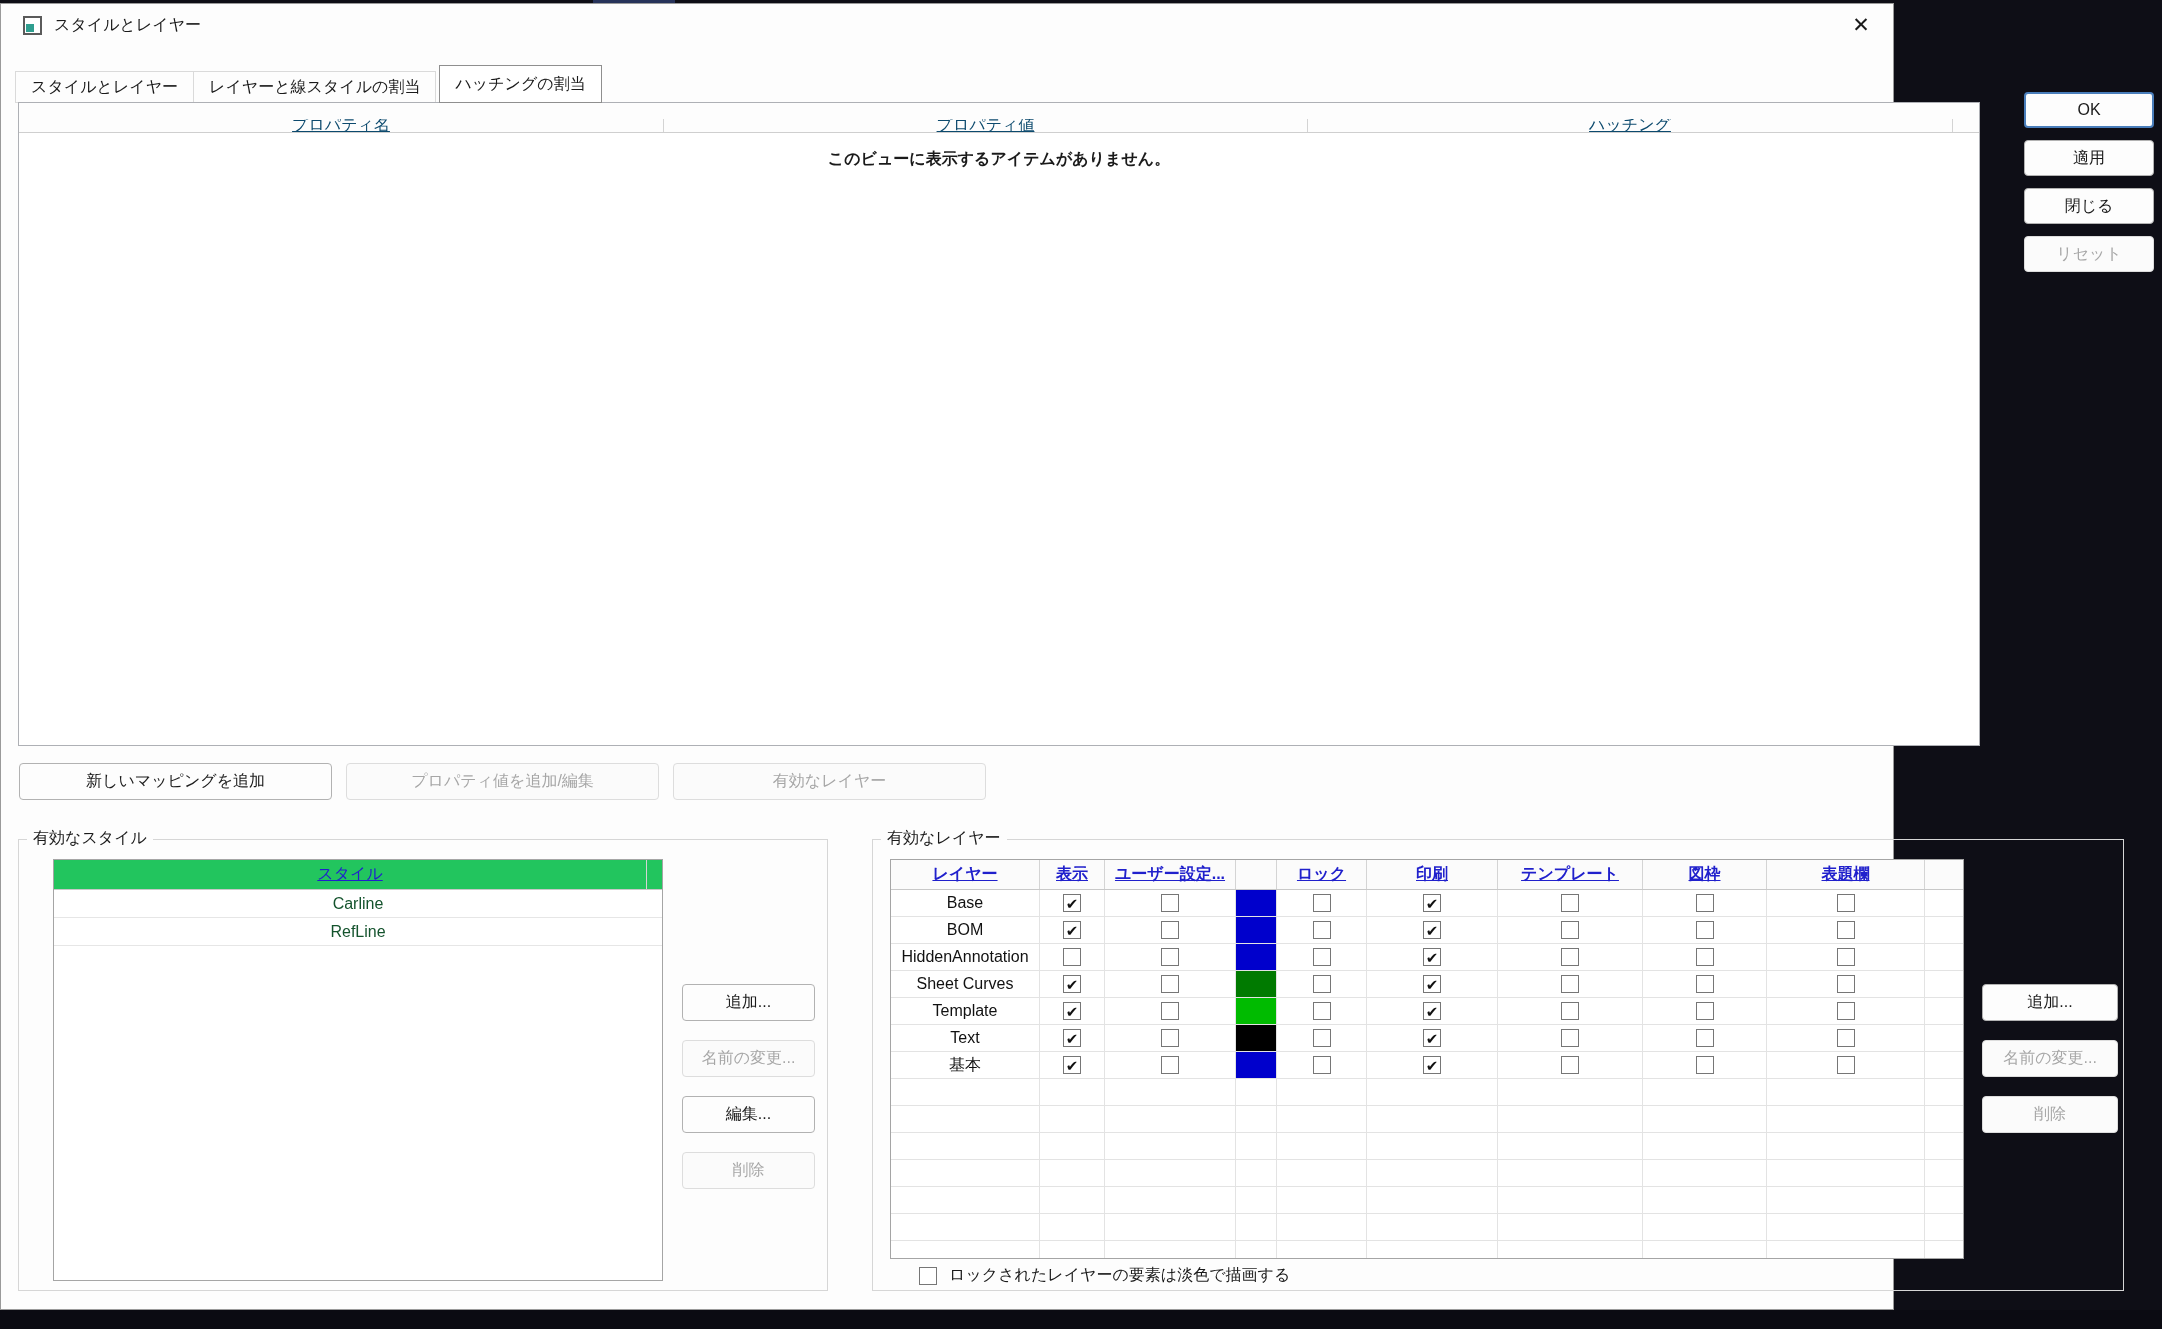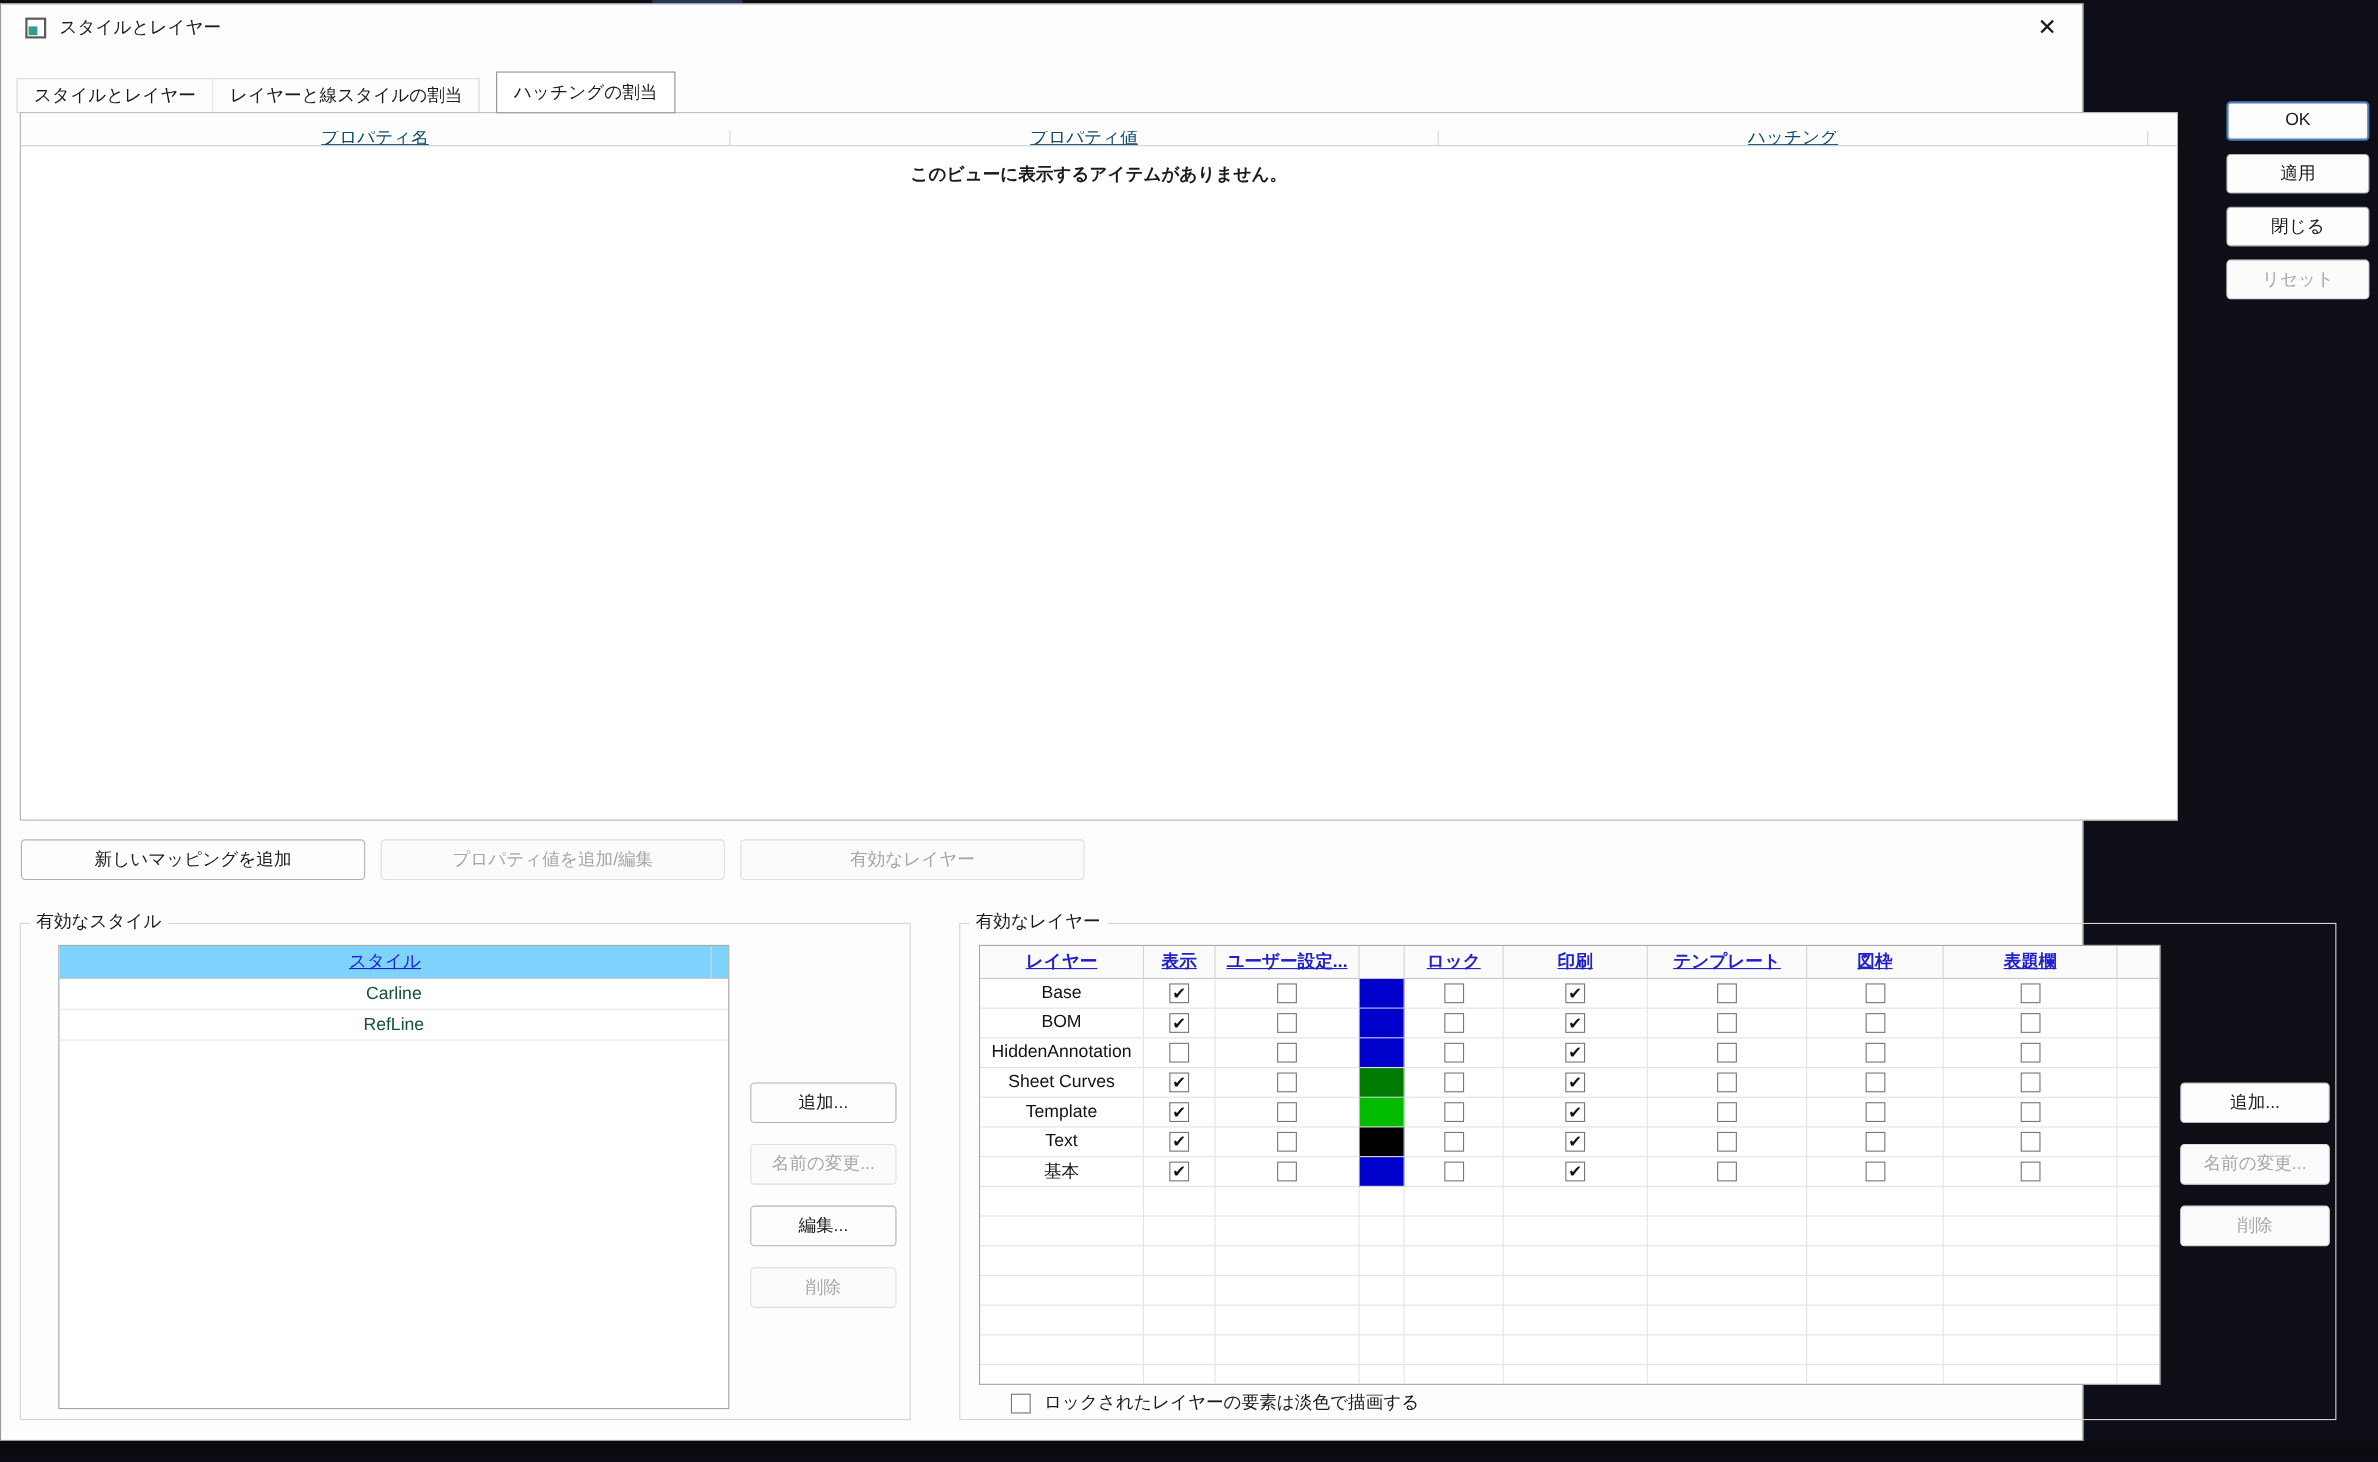--- a/index.html
+++ b/index.html
@@ -16,21 +16,21 @@
   
   .titlebar { position:absolute; left:0; top:0; width:100%; height:42px; display:flex; align-items:center; }
   .title-icon { width:19px; height:19px; margin-left:22px; border:2px solid #5a5a5a; box-sizing:border-box; background:#fff; position:relative; flex:0 0 auto; }
   .title-icon::after { content:""; position:absolute; left:1px; bottom:1px; width:8px; height:8px; background:#2f9e8f; }
   .title-text { margin-left:12px; font-size:16px; color:#1a1a1a; }
   .close-btn { position:absolute; right:0; top:0; width:64px; height:42px; display:flex; align-items:center; justify-content:center; font-size:21px; color:#1a1a1a; cursor:default; }
   
   .tab-bar { position:absolute; left:14px; top:63px; height:36px; display:flex; align-items:flex-end; }
   .tab { height:30px; padding:0 15px; display:flex; align-items:center; font-size:16px; color:#1a1a1a; background:#fdfdfd; border:1px solid #dadada; border-left:none; white-space:nowrap; }
   .tab:first-child { border-left:1px solid #dadada; }
-  .tab.active { height:36px; background:#ffffff; border:1px solid #8f8f8f; margin-left:15px; position:relative; z-index:2; }
+  .tab.active { height:36px; background:#ffffff; border:1px solid #8f8f8f; margin-left:3px; position:relative; z-index:2; }
   
   .main-table { position:absolute; left:17px; top:98px; width:1962px; height:644px; background:#ffffff; border:1px solid #aeb0b5; box-sizing:border-box; overflow:hidden; }
   .main-header { display:grid; grid-template-columns:645px 644px 645px 1fr; height:29px; border-bottom:1px solid #cfcfcf; background:#fdfdfd; }
   .main-header .hcell { border-right:1px solid #d4d4d4; display:flex; align-items:center; justify-content:center; font-size:16px; color:#0c4a6e; text-decoration:underline; white-space:nowrap; overflow:hidden;margin-top:16px; }
   .main-header .hcell:last-child { border-right:none; text-decoration:none; }
   .empty-msg { margin-top:16px; text-align:center; font-size:16px; font-weight:bold; color:#1a1a1a; }
   
   .btn { background:#fdfdfd; border:1px solid #b2b2b2; border-radius:4px; font-size:16px; color:#1a1a1a; display:flex; align-items:center; justify-content:center; box-sizing:border-box; white-space:nowrap; cursor:default; }
   .btn.default { border:2px solid #4a7ebb; }
   .btn.disabled { color:#a6a6a6; border-color:#dddddd; background:#fbfbfb; }
@@ -40,21 +40,21 @@
   
   .mapping-buttons { position:absolute; left:18px; top:759px; display:flex; gap:14px; }
   .mapping-buttons .btn { width:313px; height:37px; }
   
   .groupbox { position:absolute; border:1px solid #d6d6d6; box-sizing:border-box; }
   .groupbox .group-label { position:absolute; left:8px; top:-12px; background:#fdfdfd; padding:0 6px; font-size:16px; color:#1a1a1a; white-space:nowrap; }
   .styles-group { left:17px; top:835px; width:810px; height:452px; }
   .layers-group { left:871px; top:835px; width:1252px; height:452px; }
   
   .styles-table { position:absolute; left:52px; top:855px; width:610px; height:422px; background:#ffffff; border:1px solid #a5a5a5; box-sizing:border-box; overflow:hidden; }
-  .styles-header { display:grid; grid-template-columns:1fr 16px; height:29px; border-bottom:1px solid #c8c8c8; background:#7dd3fc; }
+  .styles-header { display:grid; grid-template-columns:1fr 16px; height:29px; border-bottom:1px solid #c8c8c8; background:#22c55e; }
   .styles-header .hcell { display:flex; align-items:center; justify-content:center; font-size:16px; color:#2020cc; text-decoration:underline; }
   .styles-header .hcell.filler { border-left:1px solid #d4d4d4; text-decoration:none; }
   .srow { height:27px; display:flex; align-items:center; justify-content:center; font-size:16px; color:#14532d; border-bottom:1px solid #e6e6e6; }
   
   .styles-buttons { position:absolute; left:681px; top:980px; width:133px; display:flex; flex-direction:column; gap:19px; }
   .styles-buttons .btn { width:133px; height:37px; }
   .layer-buttons { position:absolute; left:1981px; top:980px; width:136px; display:flex; flex-direction:column; gap:19px; }
   .layer-buttons .btn { width:136px; height:37px; }
   
   .layers-table { position:absolute; left:889px; top:855px; width:1074px; height:400px; background:#ffffff; border:1px solid #a5a5a5; box-sizing:border-box; overflow:hidden; }

